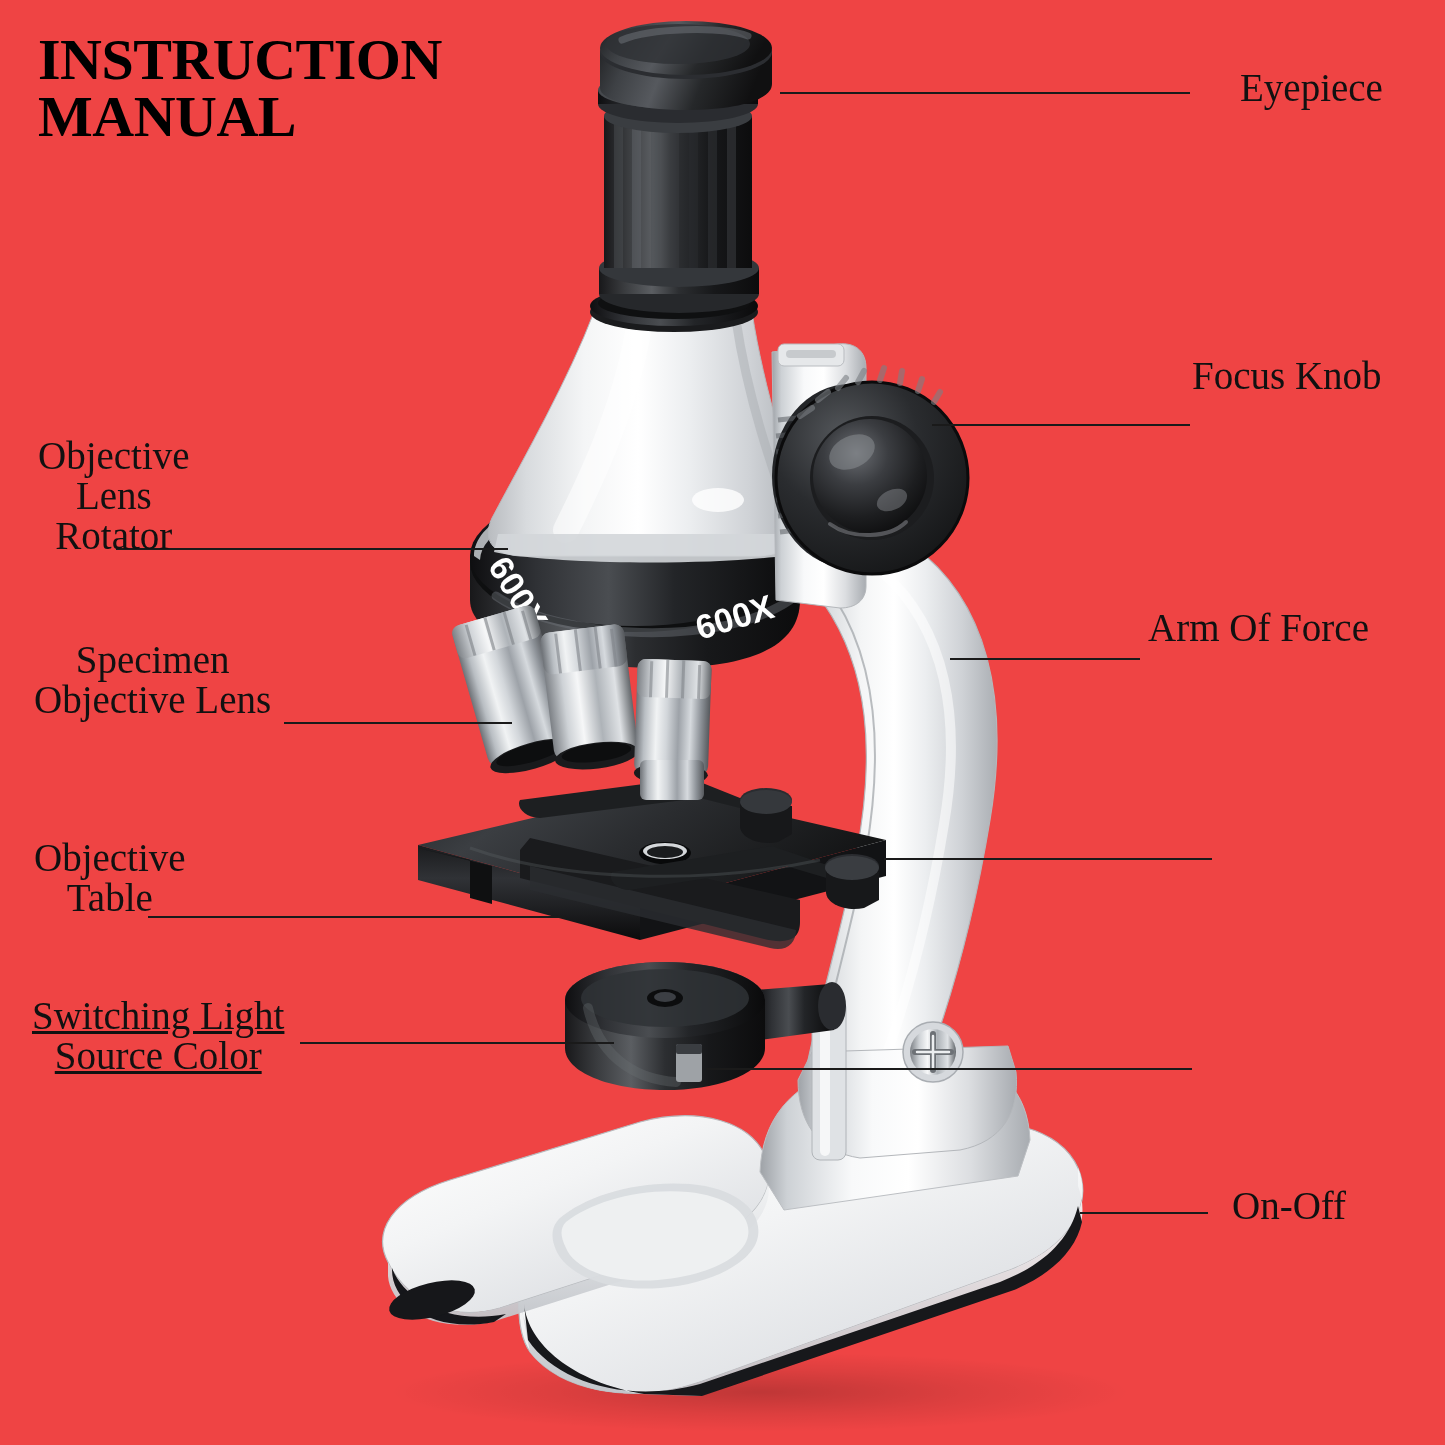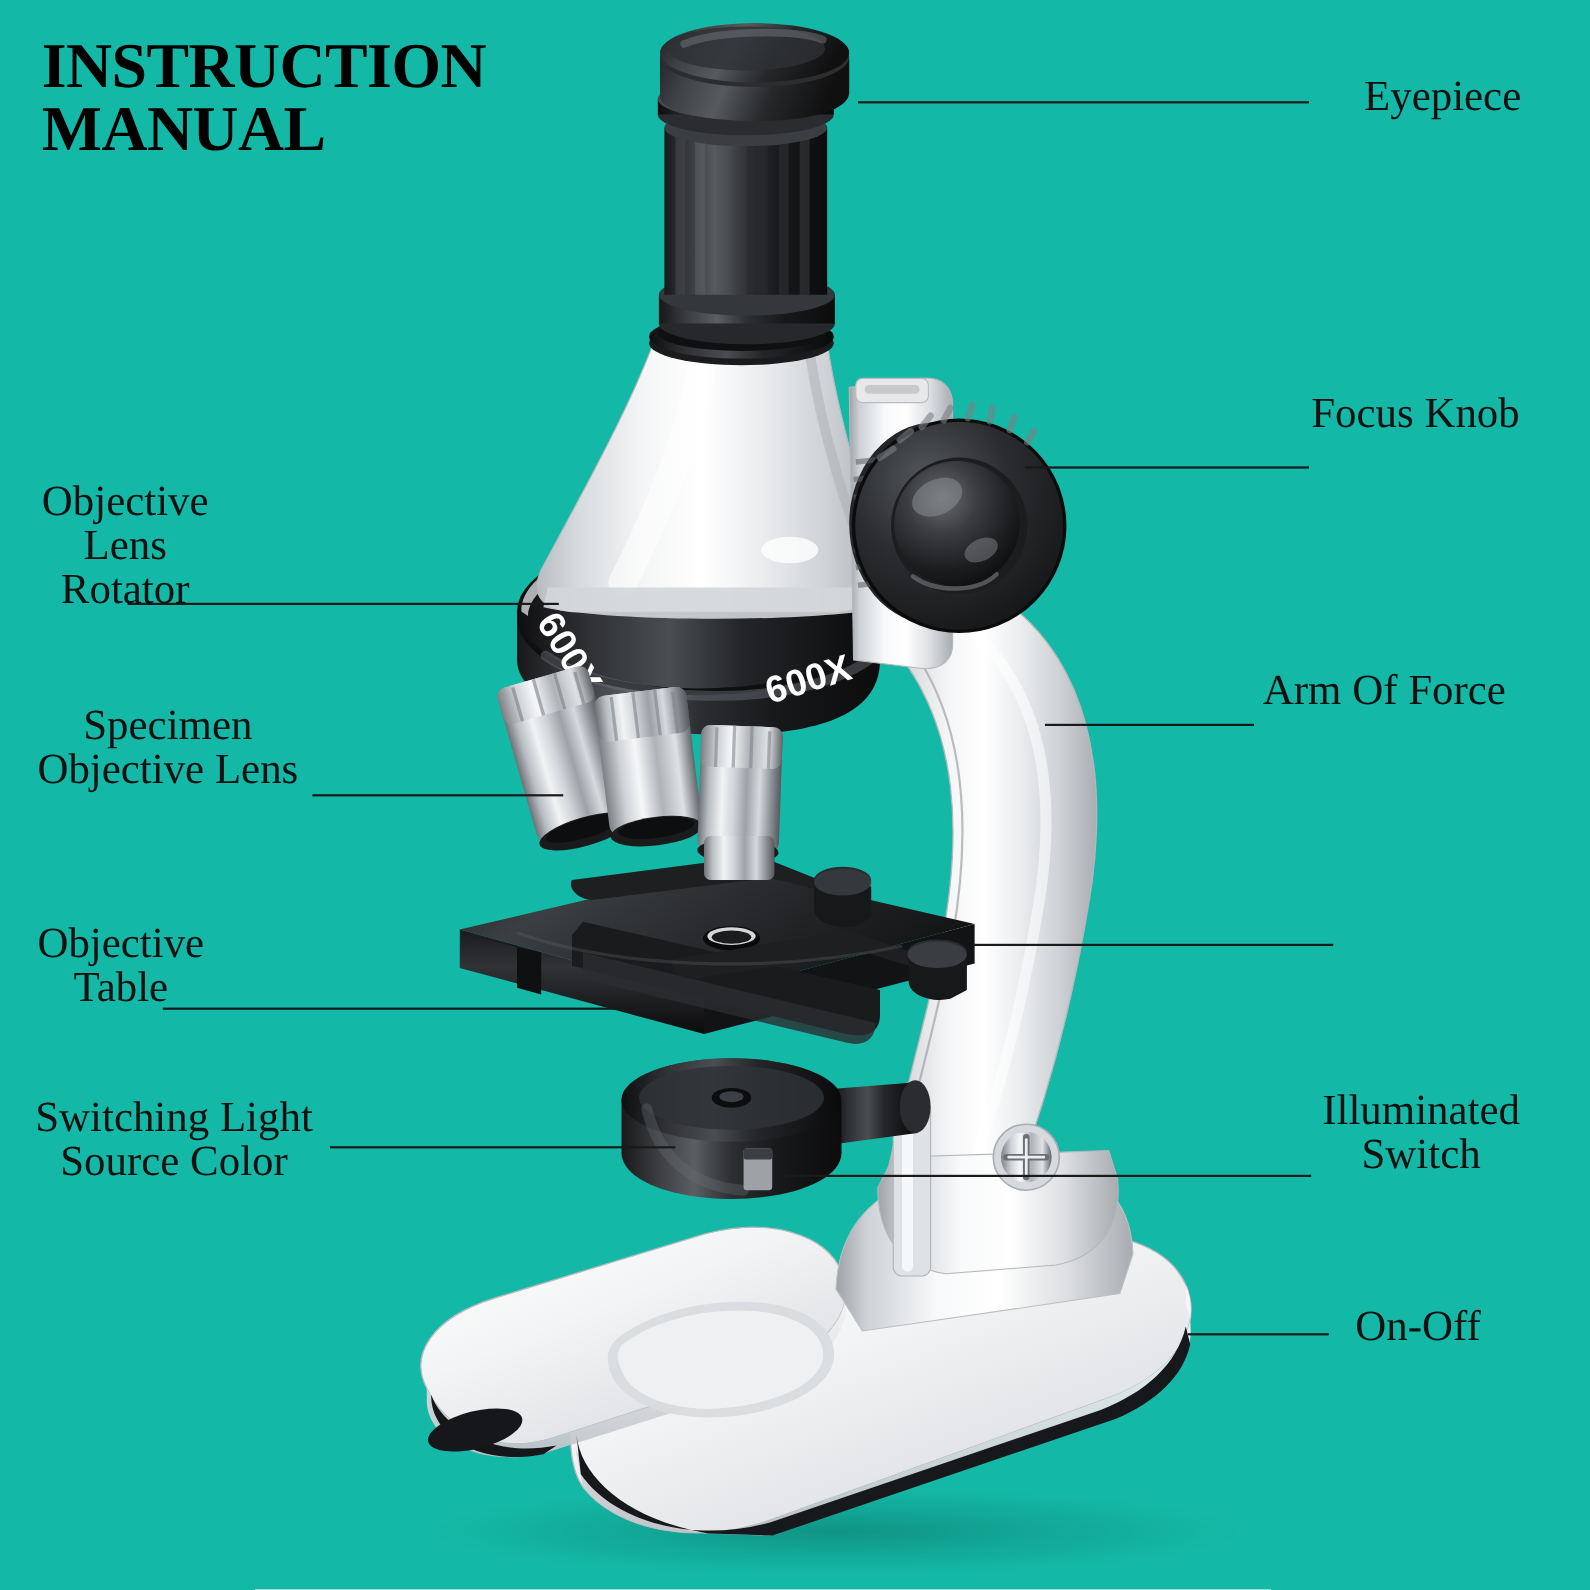--- a/index.html
+++ b/index.html
@@ -4,21 +4,21 @@
 <style>
   html, body {
     margin: 0;
     padding: 0;
     background: #ffffff;
   }
   #page {
     position: relative;
     width: 1445px;
     height: 1445px;
-    background: #14b8a6;
+    background: #ef4444;
     overflow: hidden;
     font-family: "Liberation Serif", "DejaVu Serif", serif;
     color: #0a0a0a;
   }
 
   
   #title {
     position: absolute;
     left: 38px;
     top: 32px;
@@ -498,31 +498,29 @@
   <div class="leader" style="left:148px; top:916px; width:418px;"></div>
   <div class="leader" style="left:300px; top:1042px; width:314px;"></div>
 
   <div class="label right" style="left:1240px; top:68px;">Eyepiece</div>
 
   <div class="label right" style="left:1192px; top:356px;">Focus Knob</div>
 
   <div class="label right" style="left:1148px; top:608px;">Arm Of Force</div>
 
 
-  <div class="label left" style="left:1202px; top:990px;">Illuminated
-Switch</div>
 
   <div class="label right" style="left:1232px; top:1186px;">On-Off</div>
 
   <div class="label left" style="left:38px; top:436px;">Objective
 Lens
 Rotator</div>
 
   <div class="label left" style="left:34px; top:640px;">Specimen
 Objective Lens</div>
 
   <div class="label left" style="left:34px; top:838px;">Objective
 Table</div>
 
-  <div class="label left" style="left:32px; top:996px;">Switching Light
+  <div class="label left" style="left:32px; top:996px;text-decoration:underline;">Switching Light
 Source Color</div>
 
 </div>
 
 </body></html>

